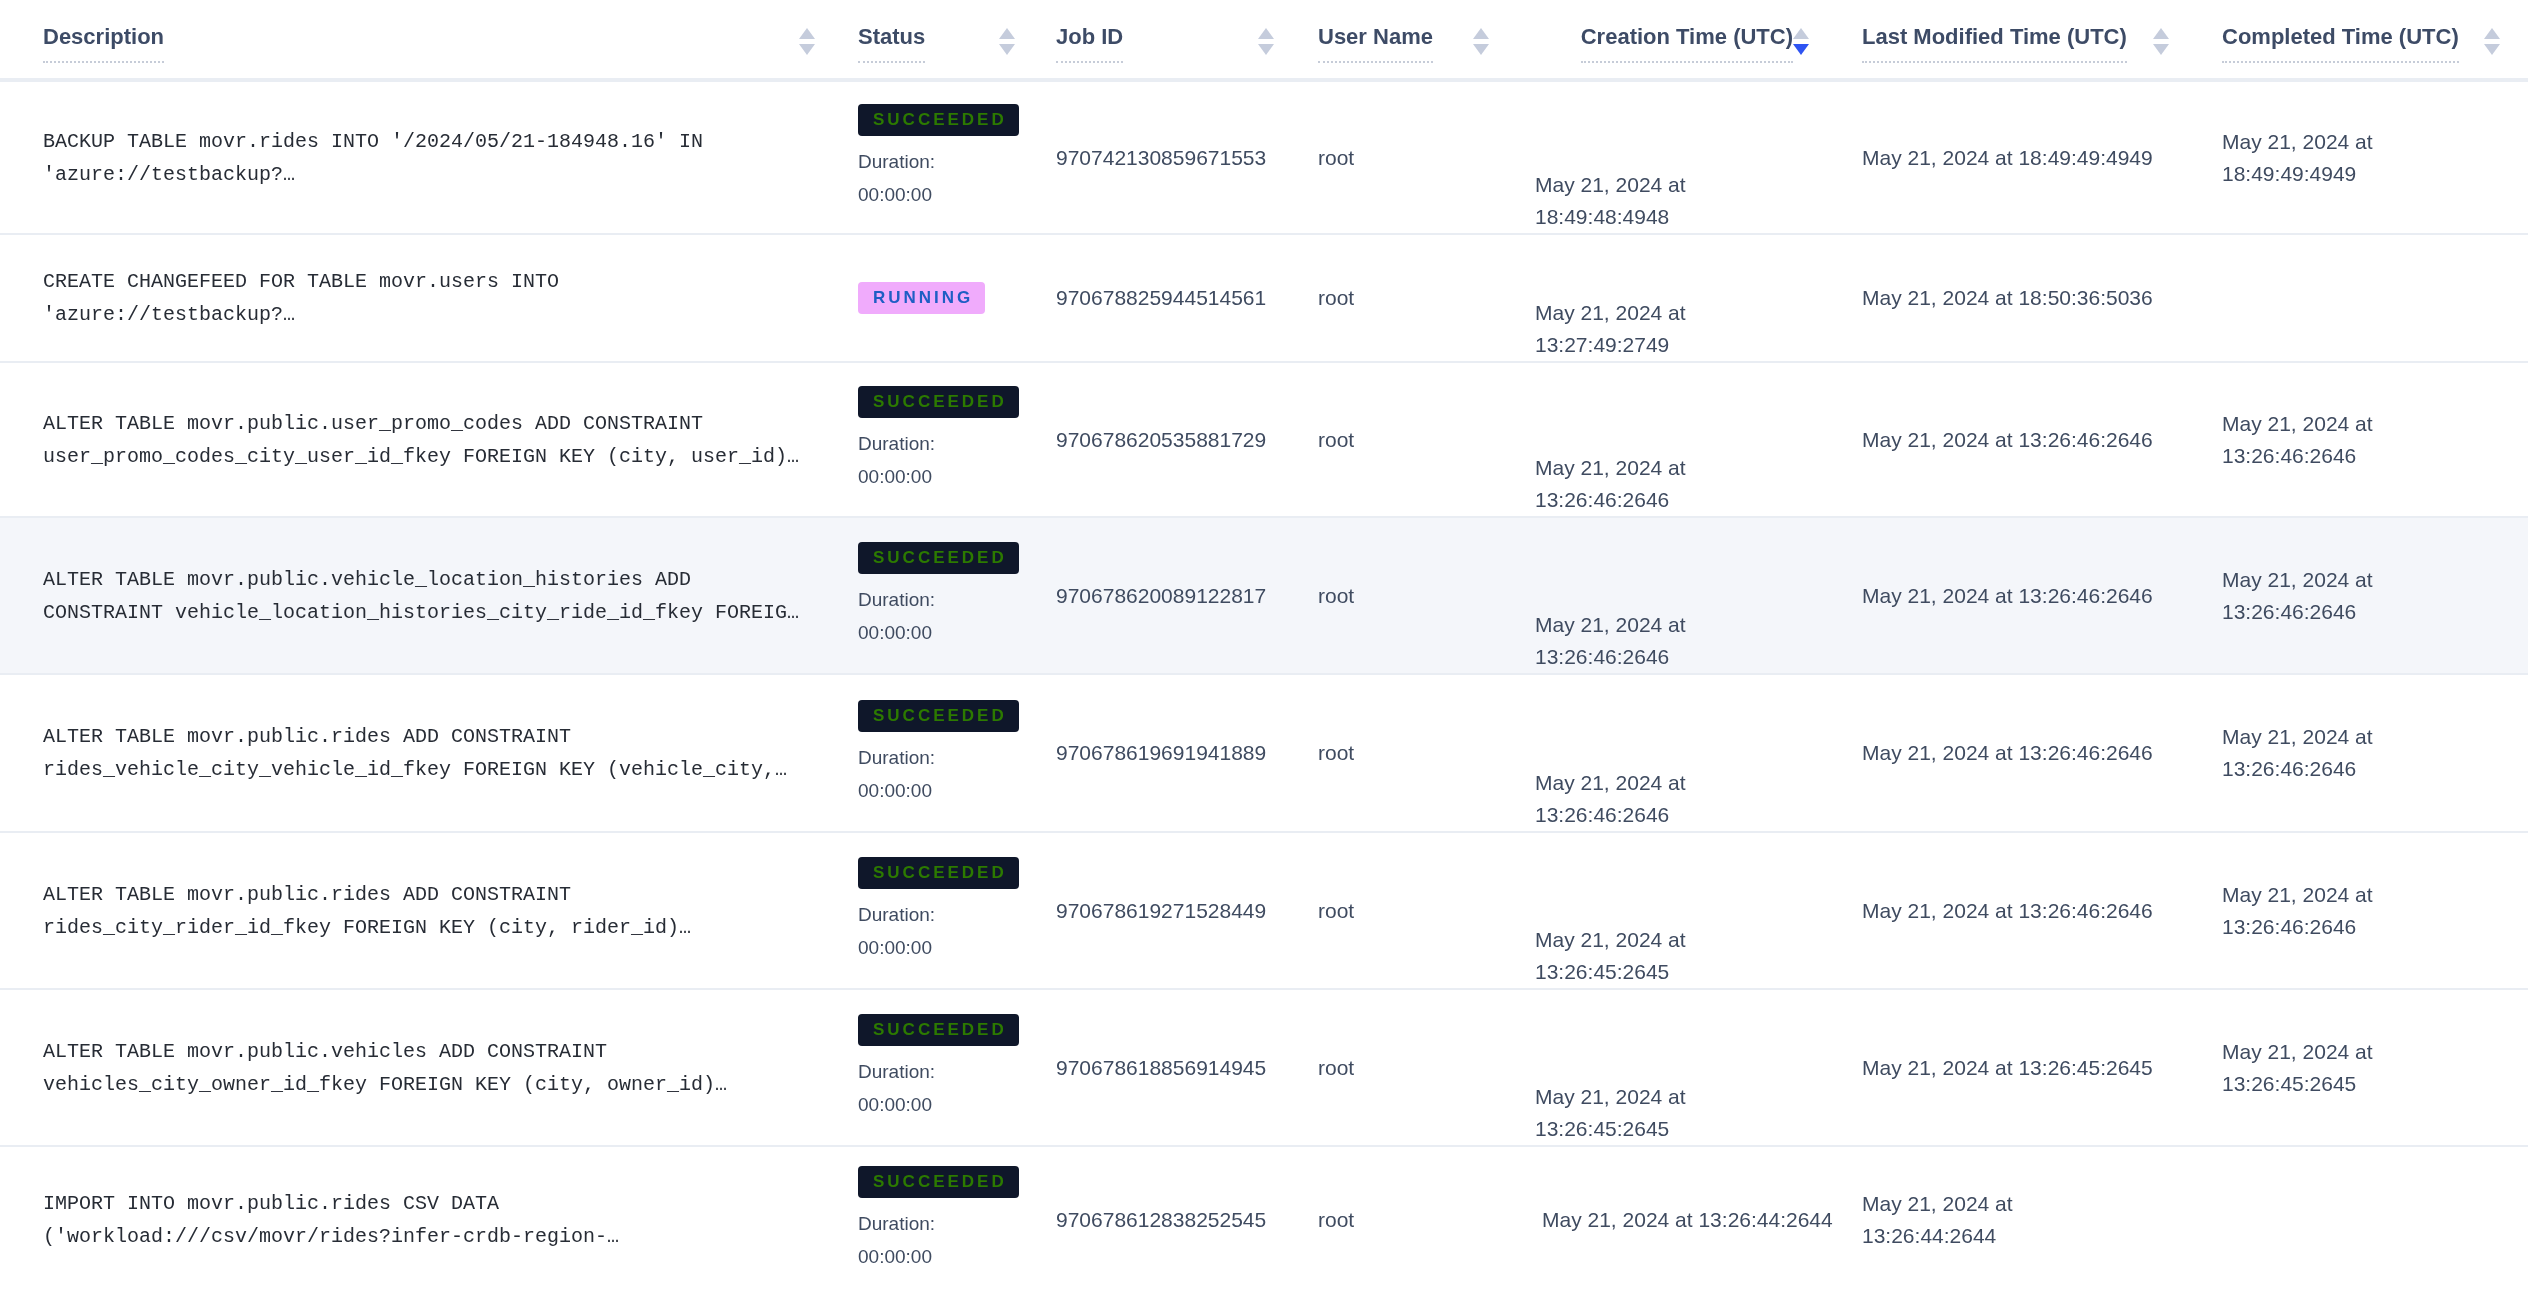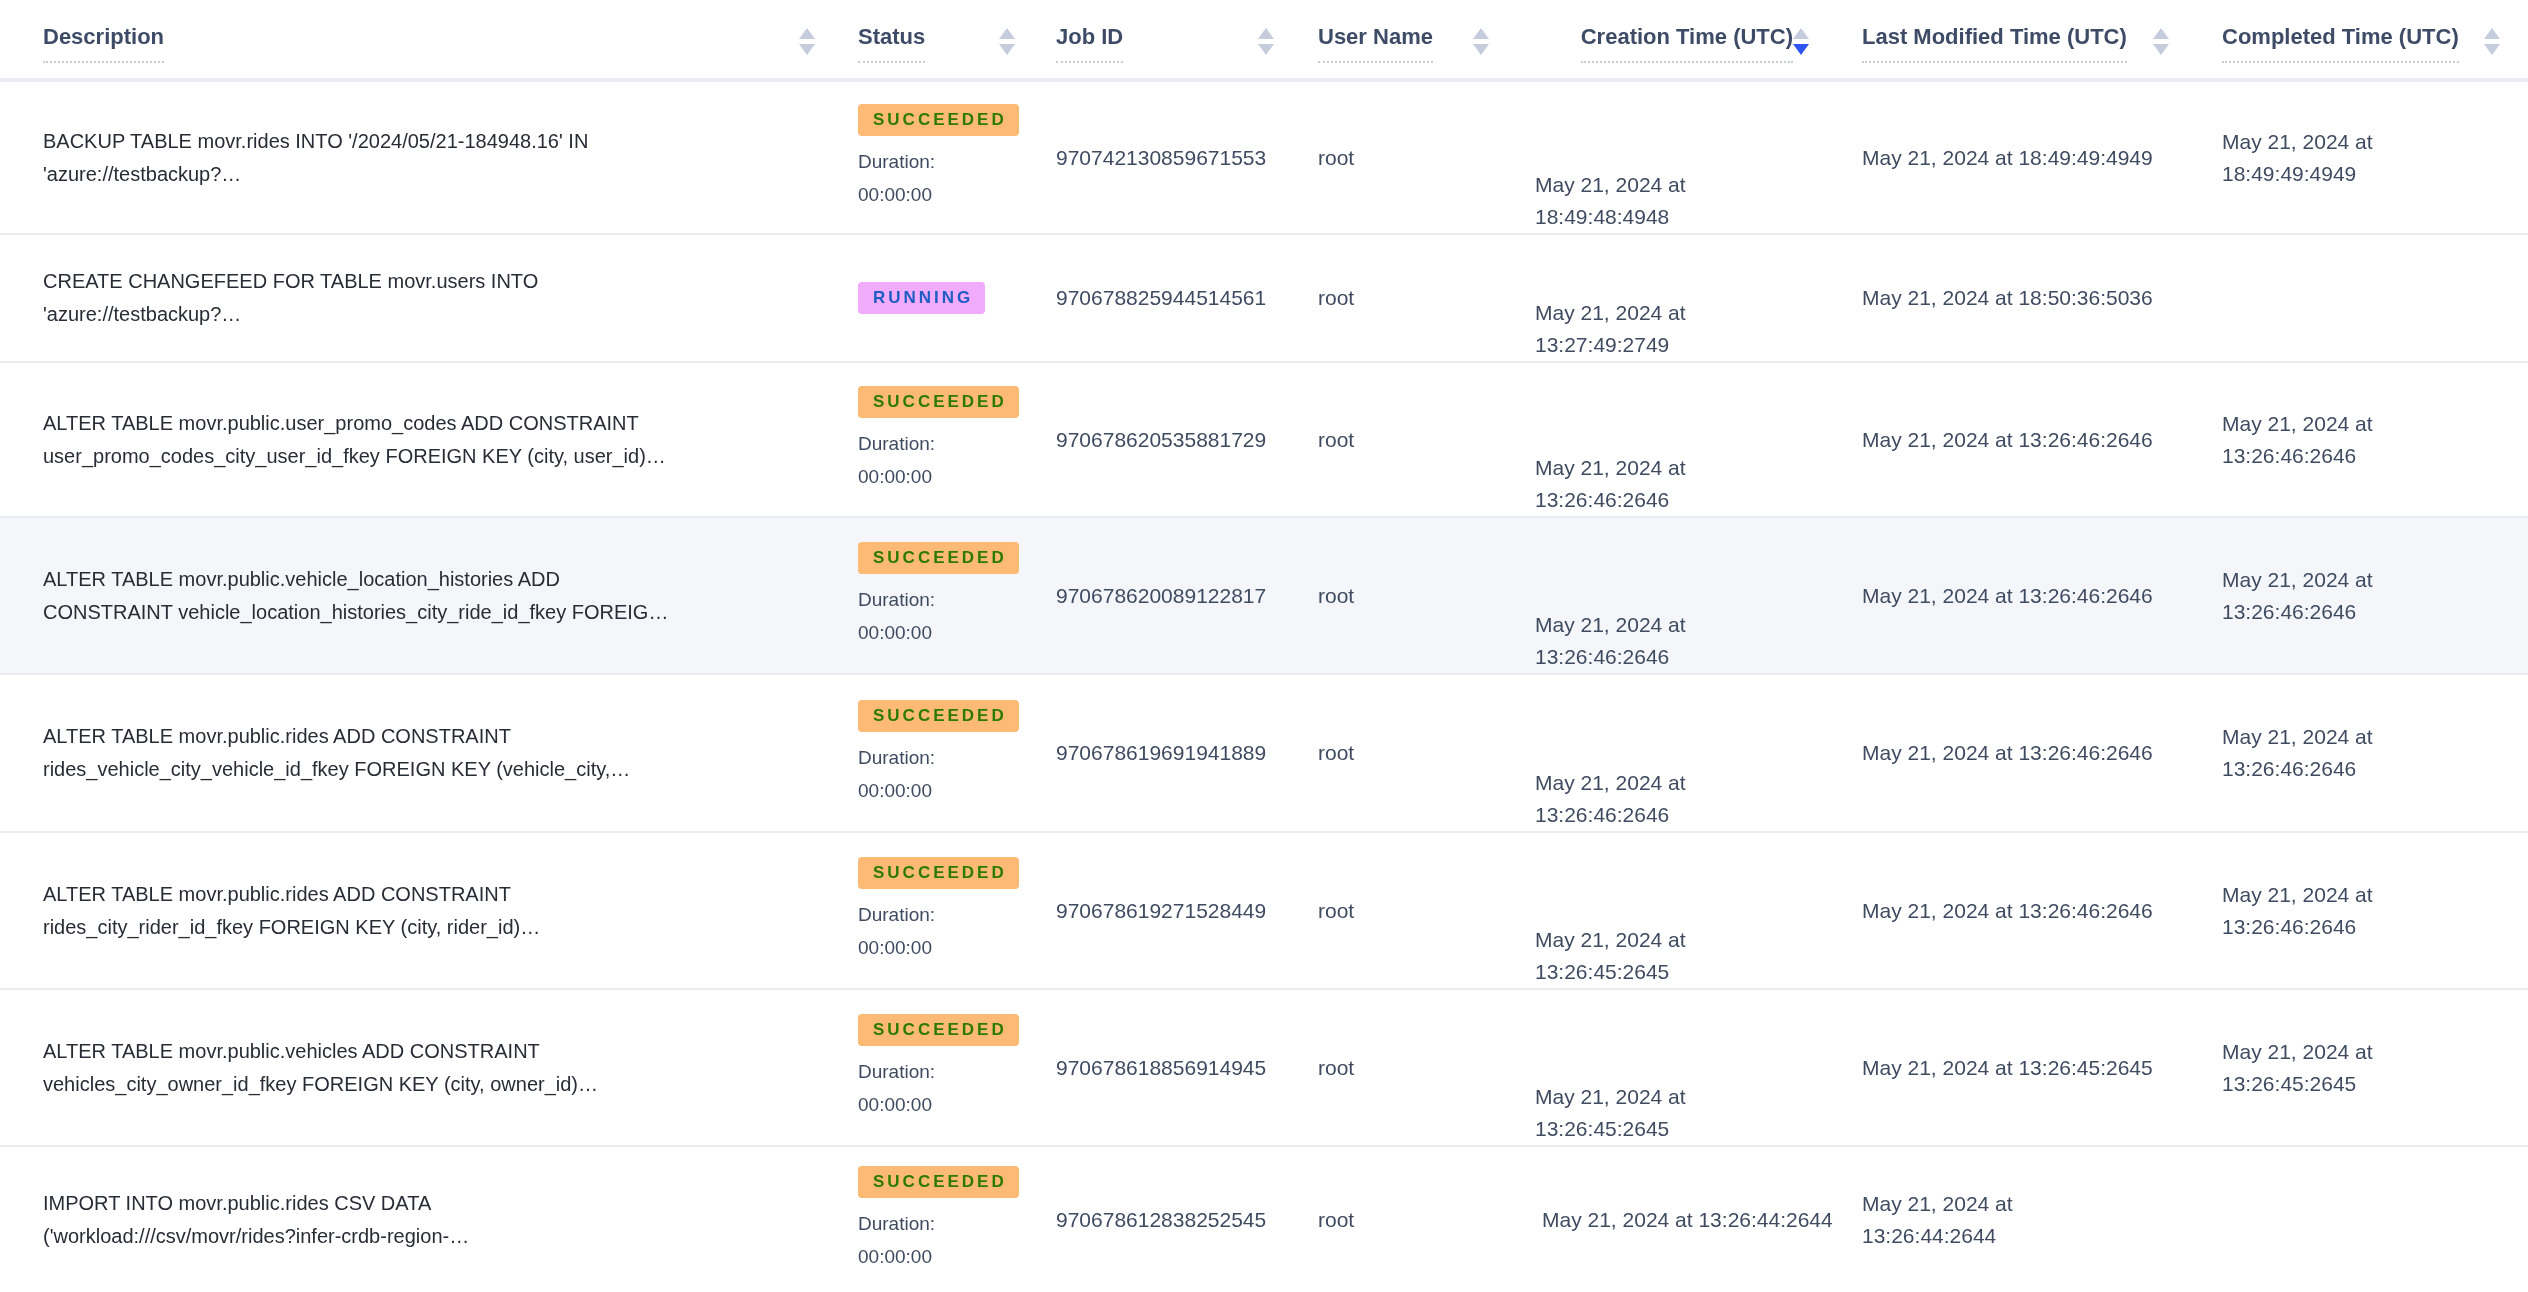--- a/index.html
+++ b/index.html
@@ -51,30 +51,30 @@
   }
   .c-desc      { padding-left:43px; }
   .c-status    { padding-left:28px; }
   .c-jobid     { padding-left:26px; }
   .c-user      { padding-left:18px; }
   .c-created   { padding-left:20px;justify-content:flex-end; }
   .c-modified  { padding-left:27px; }
   .c-completed { padding-left:27px; }
 
   .desc {
-    font-family:Liberation Sans, sans-serif;
+    font-family:Liberation Mono, monospace;
     font-size:20px; line-height:33px; color:#272c35;
     white-space:pre-line; max-width:775px;
   }
   .badge {
     display:inline-block; font-size:17px; font-weight:700; letter-spacing:3px;
     line-height:18px; padding:7px 12px 7px 15px; border-radius:4px;
     margin-bottom:9px; white-space:nowrap;
   }
-  .badge--succeeded { background:#fdba74; color:#2c7a00; }
+  .badge--succeeded { background:#0f172a; color:#2c7a00; }
   .badge--running   { background:#f0abfc; color:#1e5ec4; margin-bottom:0; }
   .dur  { font-size:19px; line-height:33px; color:#3f4b60; }
   .val  { font-size:21px; line-height:26px; color:#3f4b60; }
   .time { font-size:21px; line-height:32px; color:#3f4b60; }
   .time--wrap   { max-width:260px; }
   .time--nowrap { white-space:nowrap; }
 </style>
 </head>
 <body>
 

